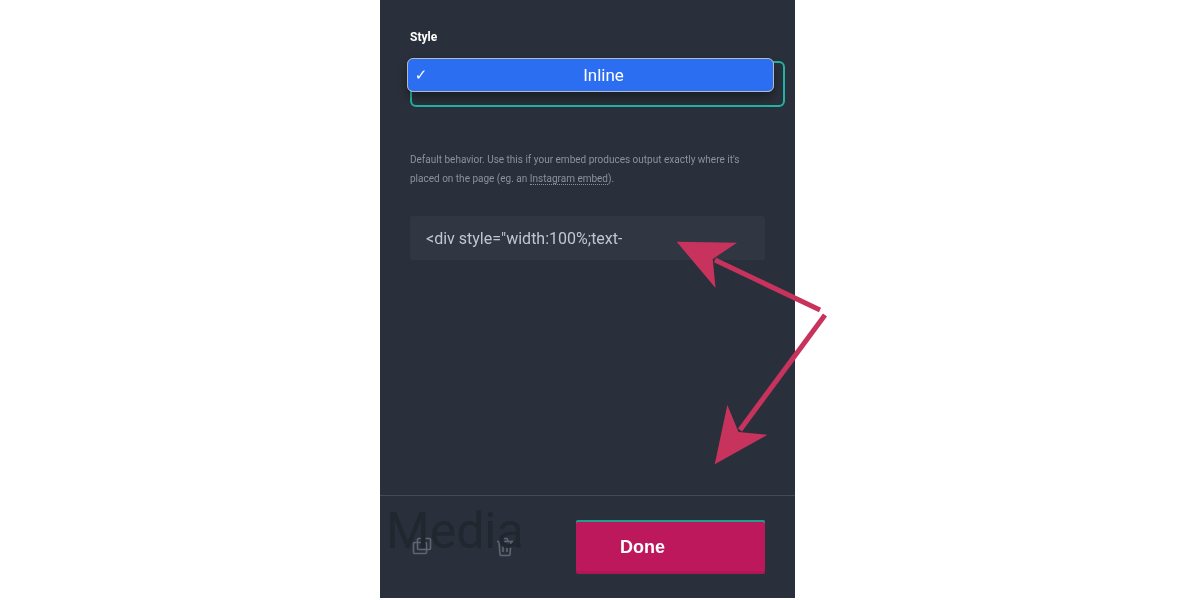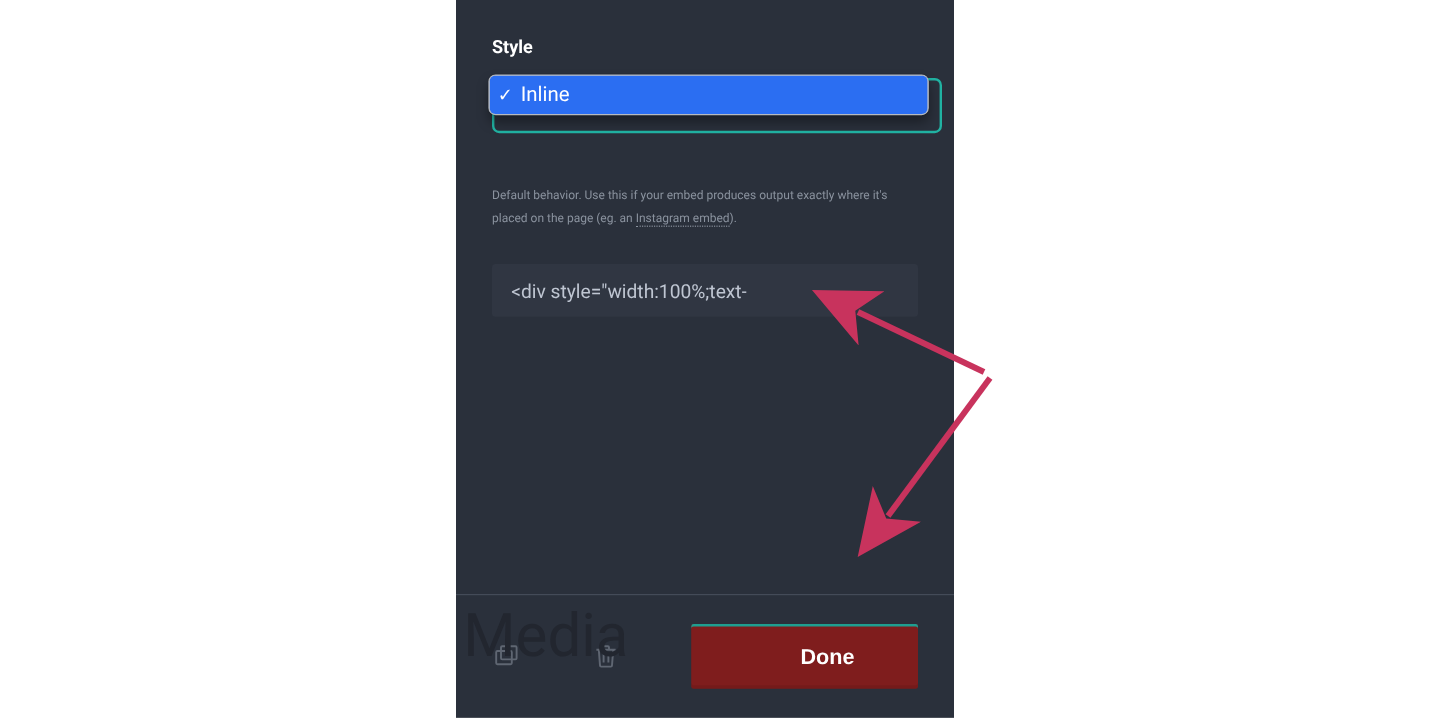--- a/index.html
+++ b/index.html
@@ -20,21 +20,21 @@
     width: 415px;
     height: 598px;
     background: #2a303b;
     box-sizing: border-box;
     padding: 30px 30px 0 30px;
   }
 
   .label {
     color: #ffffff;
     font-weight: 700;
-    font-size: 15px;
+    font-size: 12px;
     margin-bottom: 14px;
   }
 
   
   .dropdown-wrap {
     position: relative;
     height: 66px;
     margin-bottom: 26px;
   }
   .dropdown-behind { 
@@ -71,21 +71,21 @@
     width: 26px;
     text-align: center;
     font-size: 15px;
     visibility: hidden;
   }
   .dd-item.selected {
     background: #2b6ef2;
     color: #fff;
   }
   .dd-item.selected .check { visibility: visible; }
-  .dd-item .dd-label { flex: 1; }
+  .dd-item .dd-label { flex: 1; text-align: center; }
 
   .help {
     color: #8a929e;
     font-size: 10px;
     line-height: 1.9;
     margin-bottom: 28px;
   }
   .help .dotted {
     border-bottom: 1px dotted #8a929e;
   }
@@ -139,28 +139,28 @@
     display: flex;
     align-items: center;
     justify-content: center;
   }
   .icon-btn svg { display: block; }
 
   .done-btn {
     margin-left: auto;
     width: 226px;
     height: 54px;
-    background: #7f1d1d;
+    background: #be185d;
     color: #ffffff;
     font-weight: 700;
     font-size: 18px;
     border: none;
     display: flex;
     align-items: center;
-    justify-content: center;
+    justify-content: flex-start;
     border-radius: 2px;
     box-shadow: 0 2px 0 #1e9e90 inset, 0 -3px 0 rgba(0,0,0,.08) inset;
     cursor: pointer;
     z-index: 1;
     padding-left: 44px;
   }
 
   
   .arrows {
     position: absolute;

